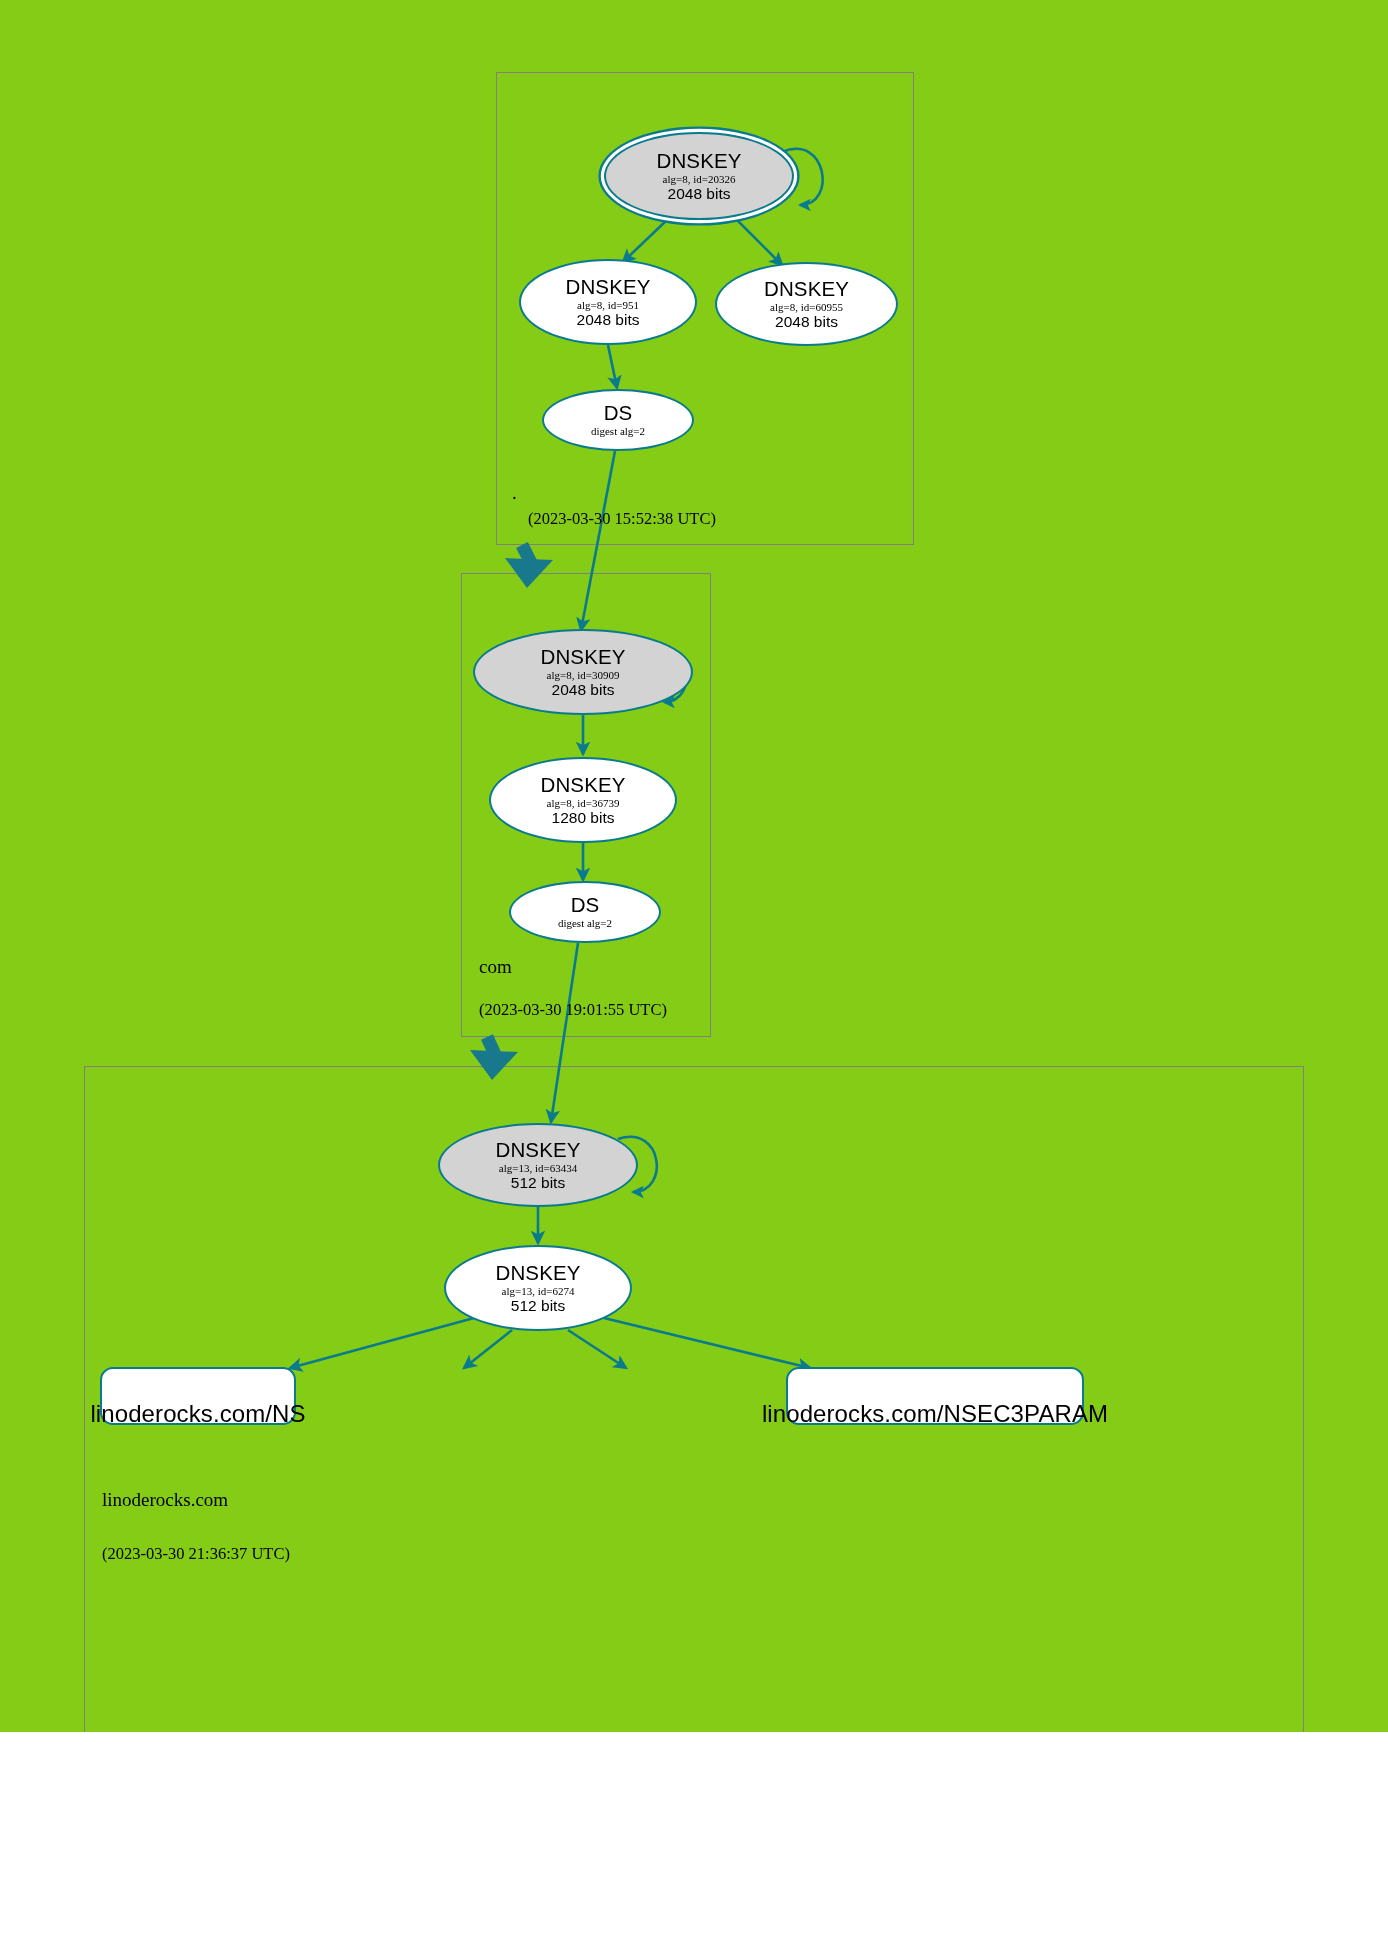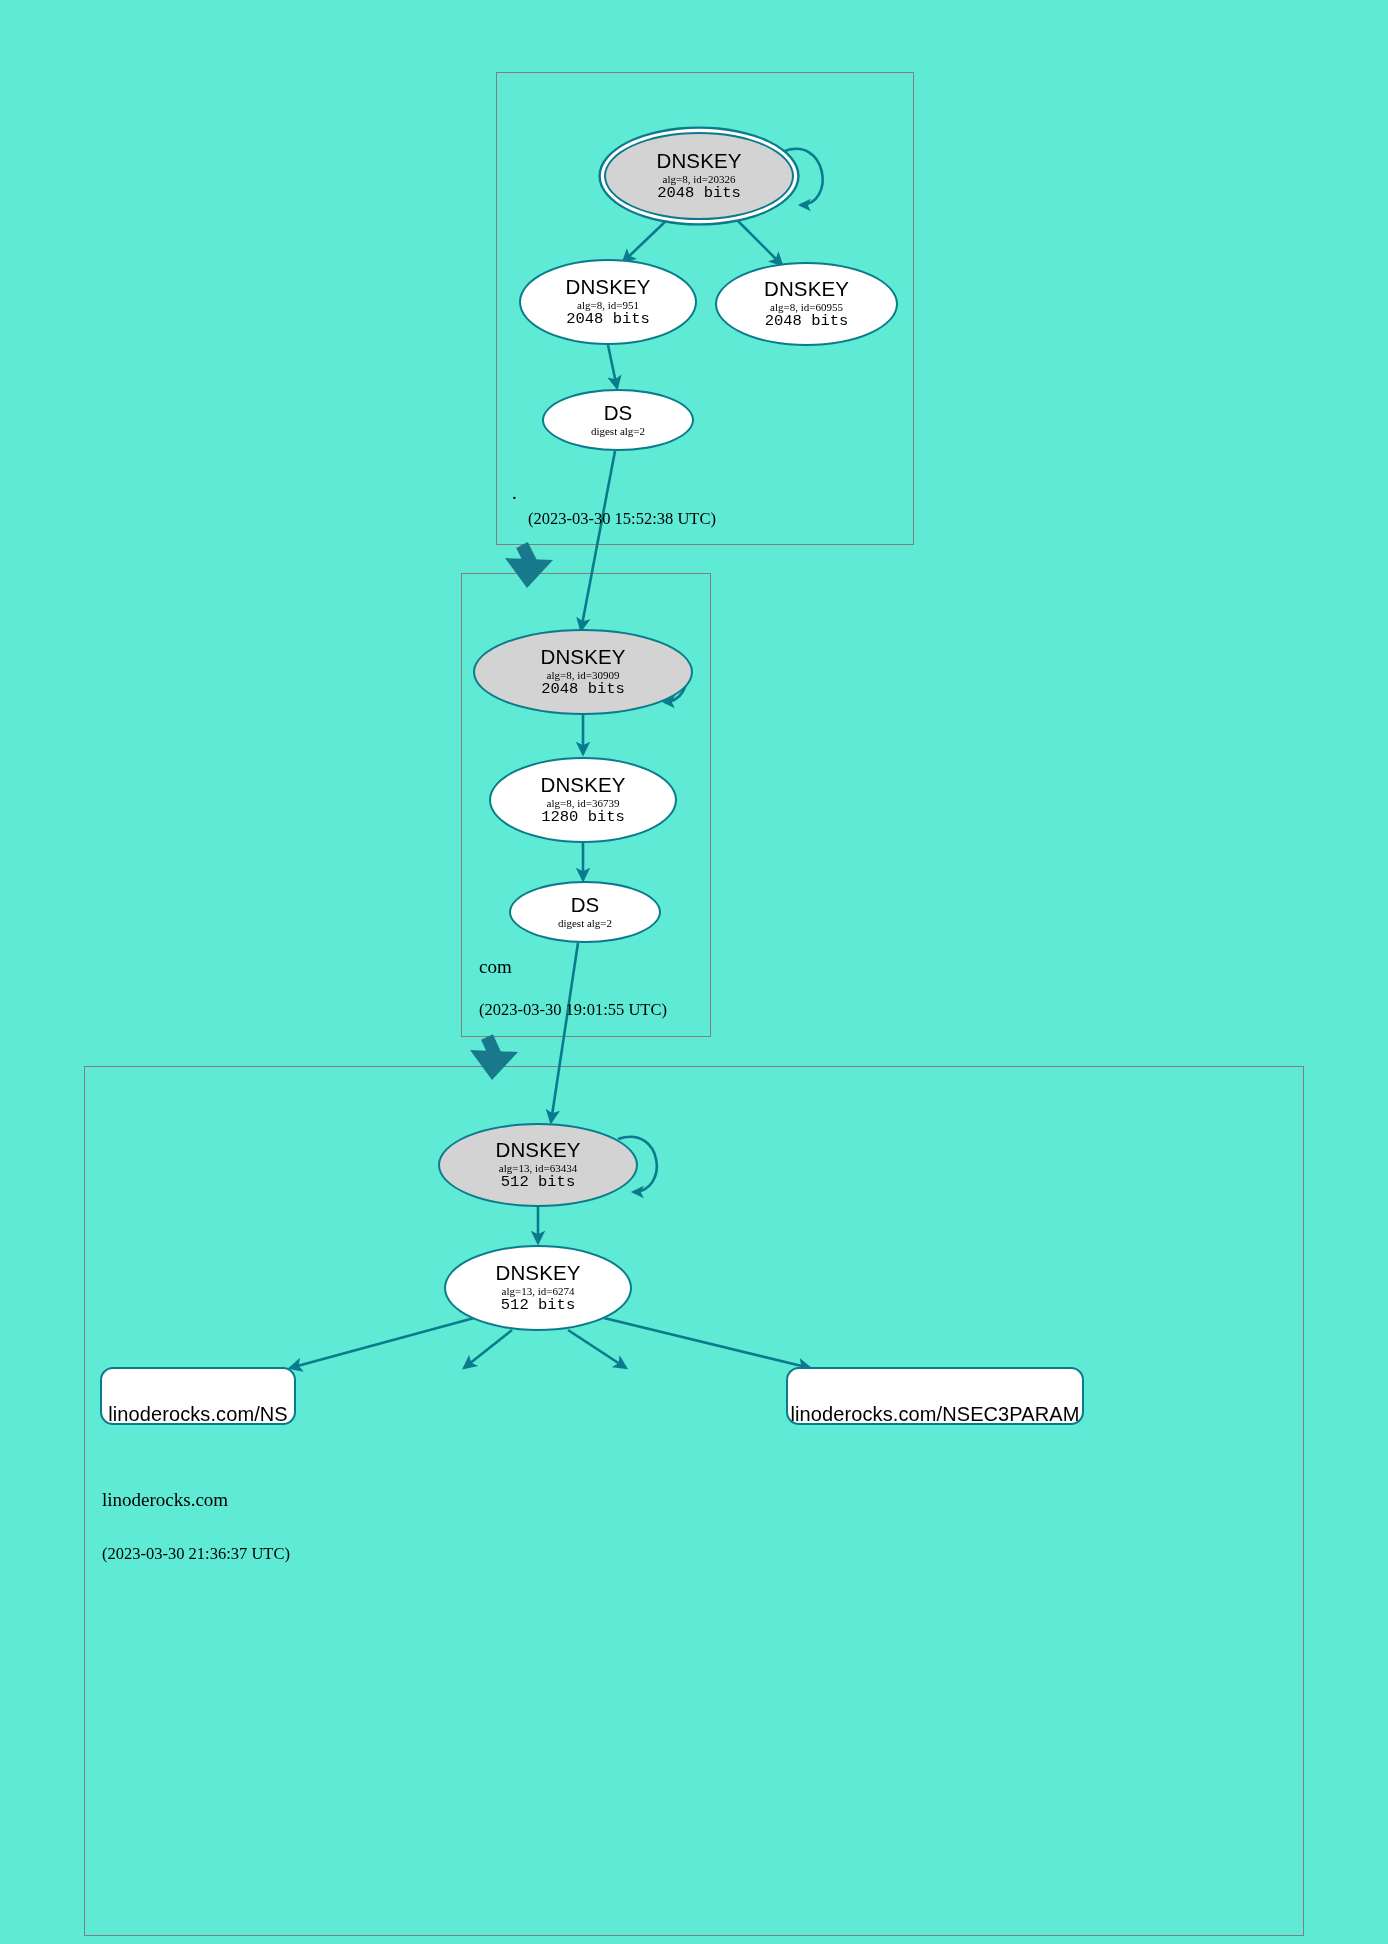--- a/index.html
+++ b/index.html
@@ -8,22 +8,22 @@
     padding: 0;
     background: #ffffff;
   }
   body {
     font-family: "Liberation Sans", sans-serif;
     color: #000000;
   }
   #canvas {
     position: relative;
     width: 1388px;
-    height: 1944px;
-    background: #5eead4;
+    height: 1732px;
+    background: #84cc16;
     overflow: hidden;
   }
   
   .zone-box {
     position: absolute;
     border: 1.6px solid #808080;
     background: transparent;
     box-sizing: border-box;
   }
   .zone-label {
@@ -81,27 +81,27 @@
     color: #000000;
     letter-spacing: 0.1px;
   }
   .n-sub {
     font-family: "Liberation Serif", serif;
     font-size: 11px;
     color: #000000;
     white-space: nowrap;
   }
   .n-sub2 {
-    font-family: Liberation Mono, monospace;
+    font-family: Liberation Sans, sans-serif;
     font-size: 15.5px;
     color: #000000;
     white-space: nowrap;
   }
   .node.rrset .n-title {
-    font-size: 20px;
+    font-size: 24px;
     font-family: "Liberation Sans", sans-serif;
     margin-top: 37px;
   }
 </style>
 </head>
 <body>
 
 <div id="canvas">
 
   <div class="zone-box" style="left:496px; top:72px; width:418px; height:473px;"></div>

